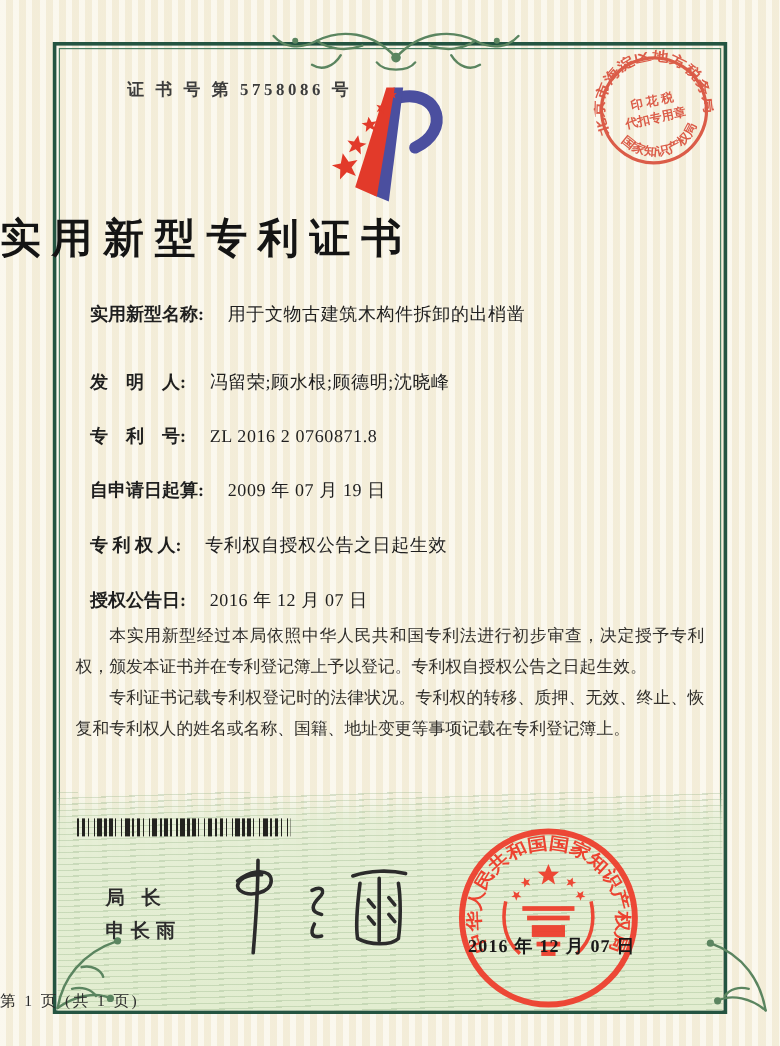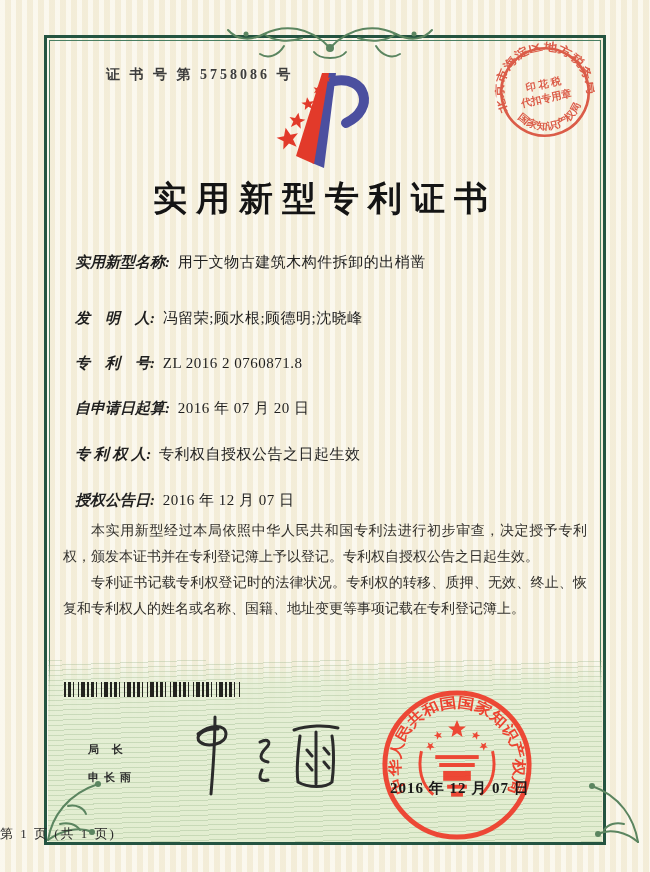--- a/index.html
+++ b/index.html
@@ -13,33 +13,33 @@
   .frame-inner{position:absolute;inset:2px;border:1px solid #4a7f63;}
   .green-band{
     position:absolute;left:48px;top:660px;width:554px;height:182px;
     background:linear-gradient(180deg,rgba(228,238,212,0) 0%,rgba(228,238,212,.85) 14%,#e4eed4 35%,#e2edd0 100%);
   }
   .green-band .waves{
     position:absolute;inset:0;
     background-image:repeating-linear-gradient(178deg,rgba(128,165,115,.28) 0 1px,transparent 1px 5px);
   }
   .cert-no{position:absolute;left:66px;top:66px;font-size:14px;letter-spacing:3px;color:#3d3d3d;font-weight:600;margin-left:40px;}
-  .title{position:absolute;left:0;top:176px;width:100%;text-align:center;font-size:34px;font-weight:700;color:#141414;letter-spacing:9px;}
+  .title{position:absolute;left:0;top:176px;width:100%;font-size:34px;font-weight:700;color:#141414;letter-spacing:9px;}
   .fields{position:absolute;left:75px;top:0;width:500px;}
   .field-row{position:absolute;left:0;width:500px;font-size:15px;color:#1f1f1f;white-space:nowrap;}
-  .field-row .lbl{font-weight:700;margin-right:4px;font-style:italic;}
+  .field-row .lbl{font-weight:700;margin-right:16px;}
   .field-row .val{font-weight:500;letter-spacing:.5px;margin-top:44px;}
   .row0{top:253px}.row1{top:309px}.row2{top:354px}.row3{top:399px}.row4{top:445px}.row5{top:491px}
   .body-text{position:absolute;left:63px;top:518px;width:524px;font-size:14px;line-height:26px;color:#32302c;text-align:justify;}
   .body-text p{margin:0;text-indent:2em;}
   .barcode{
     position:absolute;left:64px;top:682px;width:178px;height:15px;
     background:repeating-linear-gradient(90deg,#23231f 0 2px,transparent 2px 4px,#23231f 4px 7px,transparent 7px 9px,#23231f 9px 10px,transparent 10px 14px,#23231f 14px 15px,transparent 15px 17px,#23231f 17px 21px,transparent 21px 23px);
   }
-  .sig-block{position:absolute;left:88px;top:735px;font-size:11px;color:#2c2c2c;letter-spacing:5px;line-height:28px;font-weight:600;}
+  .sig-block{position:absolute;left:88px;top:735px;font-size:16px;color:#2c2c2c;letter-spacing:5px;line-height:28px;font-weight:600;}
   .signature{position:absolute;left:168px;top:712px;}
   .seal{position:absolute;left:378px;top:686px;}
   .seal-date{position:absolute;left:390px;top:779px;font-size:15px;font-weight:700;color:#191919;letter-spacing:1px;white-space:nowrap;}
   .tax-stamp{position:absolute;left:496px;top:43px;opacity:.92;}
   .patent-logo{position:absolute;left:262px;top:70px;}
   .footer{position:absolute;left:0;top:825px;width:100%;text-align:left;font-size:13px;color:#2b2b2b;letter-spacing:2px;}
   .ornament-top{position:absolute;left:222px;top:16px;}
   .ornament-bl{position:absolute;left:38px;top:772px;}
   .ornament-br{position:absolute;left:580px;top:776px;}
 </style>
@@ -134,21 +134,21 @@
     <div class="field-row row1">
       <span class="lbl">发　明　人:</span>
       <span class="val">冯留荣;顾水根;顾德明;沈晓峰</span>
     </div>
     <div class="field-row row2">
       <span class="lbl">专　利　号:</span>
       <span class="val">ZL 2016 2 0760871.8</span>
     </div>
     <div class="field-row row3">
       <span class="lbl">自申请日起算:</span>
-      <span class="val">2016 年 07 月 20 日</span>
+      <span class="val">2009 年 07 月 19 日</span>
     </div>
     <div class="field-row row4">
       <span class="lbl">专 利 权 人:</span>
       <span class="val">专利权自授权公告之日起生效</span>
     </div>
     <div class="field-row row5">
       <span class="lbl">授权公告日:</span>
       <span class="val">2016 年 12 月 07 日</span>
     </div>
   </div>

